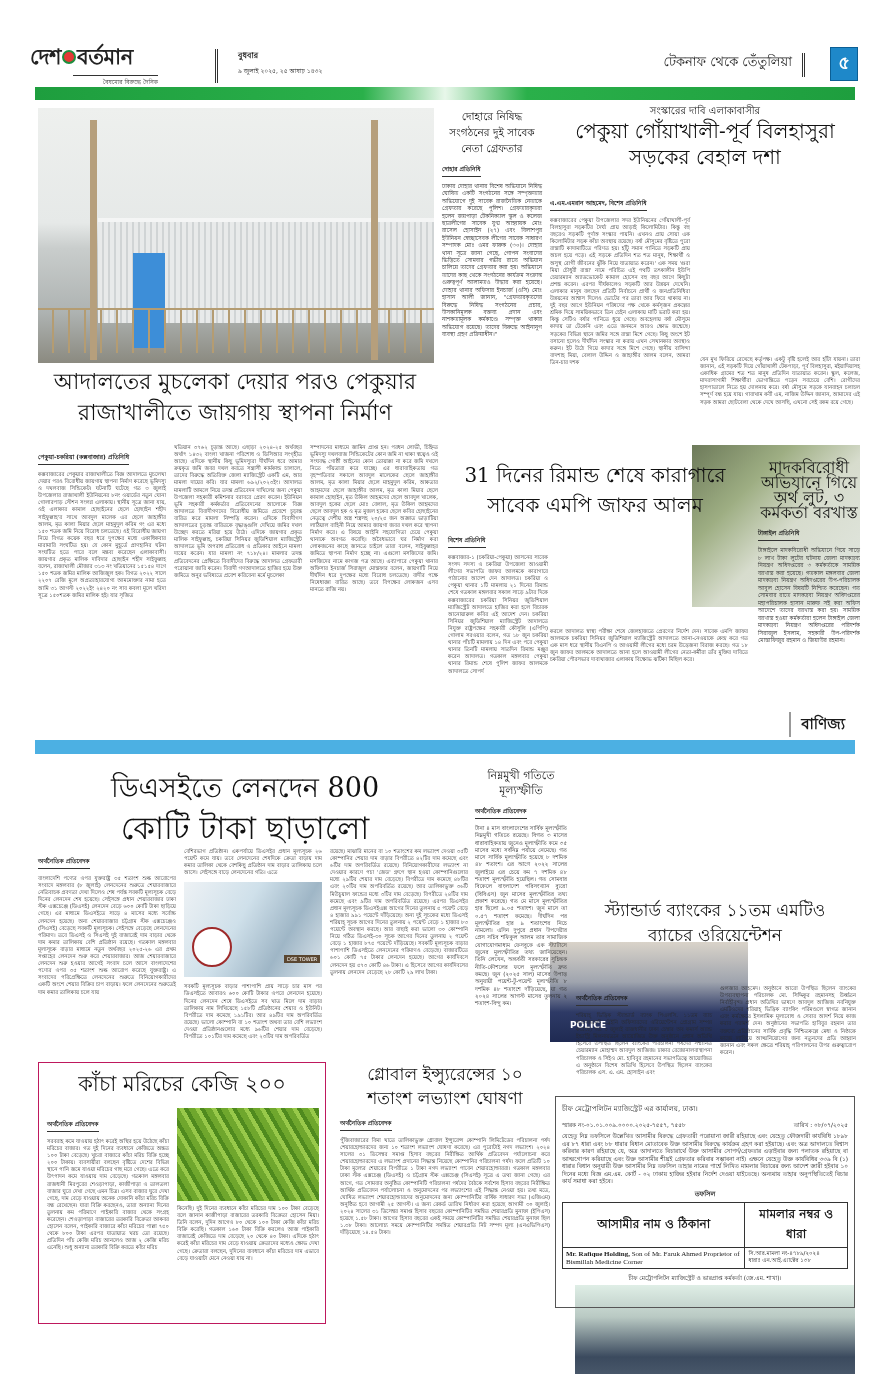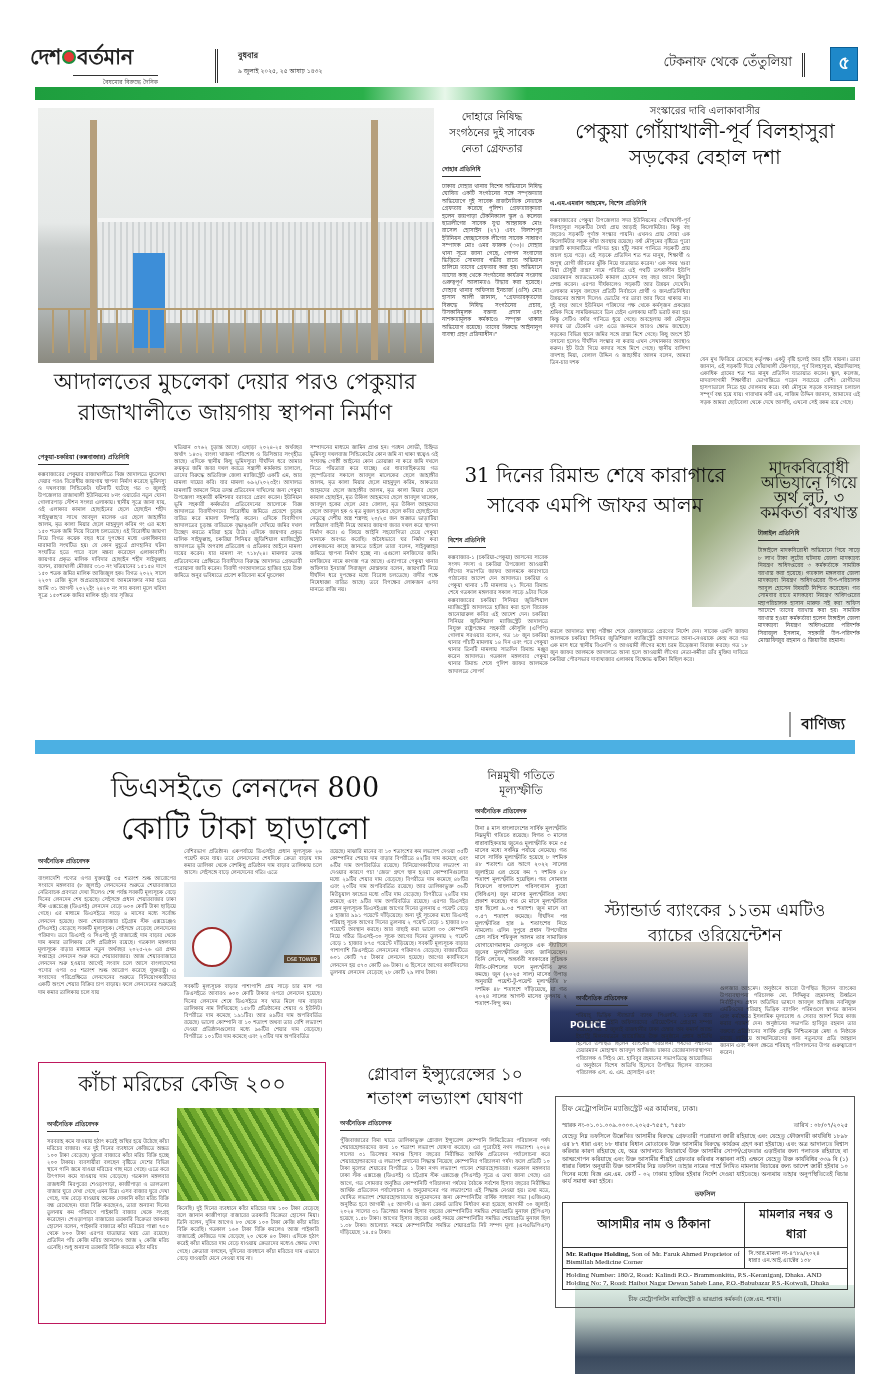--- a/index.html
+++ b/index.html
@@ -238,19 +238,16 @@
     <tr>
       <td>
         <b>Mr. Rafique Holding,</b>
         <span>Son of Mr. Faruk Ahmed Proprietor of Bismillah Medicine Corner</span>
       </td>
       <td class="case">
         <div>সি.আর.মামলা নং-৪৭৮৯/২০২৪</div>
         <div>ধারাঃ এন.আই.এ্যাক্টের ১৩৮</div>
       </td>
     </tr>
-    <tr>
-      <td colspan="2">Holding Number: 180/2, Road: Kalindi P.O.- Brammonkitta, P.S.-Keraniganj, Dhaka. AND Holding No: 7, Road: Haibot Nagar Dewan Saheb Lane, P.O.-Babubazar P.S.-Kotwali, Dhaka</td>
-    </tr>
   </tbody>
     </table>
   <div class="notice-footer">চীফ মেট্রোপলিটন ম্যাজিস্ট্রেট ও ভারপ্রাপ্ত কর্মকর্তা (জে.এম. শাখা)।</div>
 </div>
 
 </body></html>

